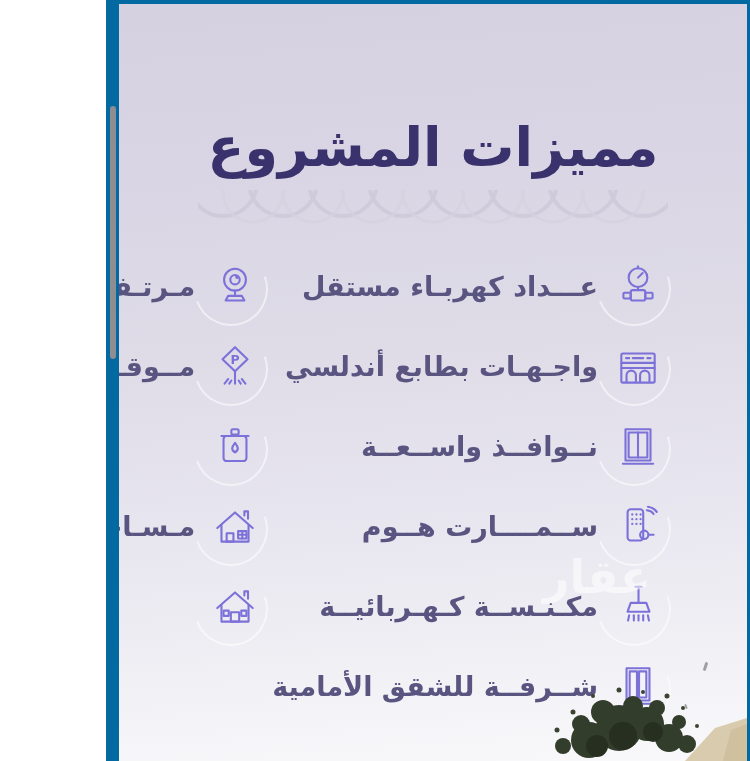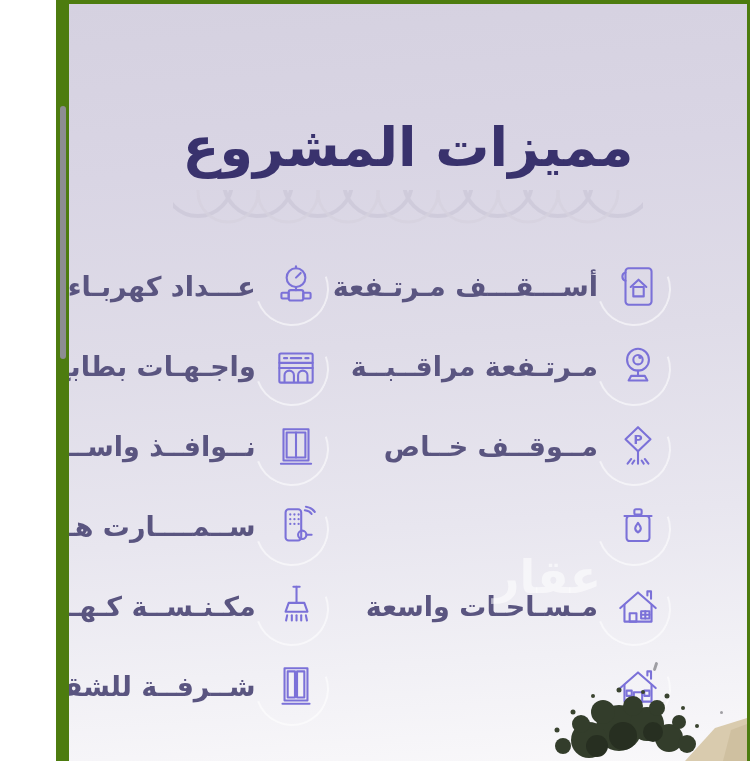--- a/index.html
+++ b/index.html
@@ -1,21 +1,21 @@
 <!DOCTYPE html>
 <html lang="ar" dir="rtl"><head>
 <meta charset="utf-8">
 <style>
   * { margin:0; padding:0; box-sizing:border-box; }
   html,body { width:750px; height:761px; }
   body { font-family:"DejaVu Sans", sans-serif; overflow:hidden; }
 
   .page {
-    position:relative; width:694px; height:761px;
-    background:#4d7c0f; overflow:hidden;text-decoration:underline;
+    position:relative; width:644px; height:761px;
+    background:#0369a1; overflow:hidden;text-decoration:underline;
   }
 
   
   .poster {
     position:absolute; left:13px; top:4px; right:3px; bottom:0;
     background:linear-gradient(176deg,
       #d5d1e0 0%, #d9d5e4 22%, #dfdce8 45%,
       #e8e6ef 68%, #f1f0f5 85%, #f9f8fa 100%);
     overflow:hidden;
   }
@@ -109,31 +109,20 @@
         <circle cx="175" cy="2" r="30"></circle>
           <circle cx="235" cy="2" r="30"></circle>
         <circle cx="295" cy="2" r="30"></circle>
           <circle cx="355" cy="2" r="30"></circle>
         <circle cx="415" cy="2" r="30"></circle>
       </g>
     </svg>
 
     <div class="features">
 
-      <div class="feature">
-        <span class="icon">
-          <svg viewBox="0 0 48 48" fill="none" stroke="currentColor" stroke-width="2" stroke-linecap="round" stroke-linejoin="round">
-            <rect x="12" y="6" width="25" height="35" rx="3"></rect>
-            <path d="M12 10 c-4 1 -4 7 0 8"></path>
-            <path d="M17 24 L24.5 17 L32 24"></path>
-            <rect x="19.5" y="24" width="10" height="9"></rect>
-          </svg>
-        </span>
-        <span class="feature-label">أســـقـــف مـرتـفعة</span>
-      </div>
 
       <div class="feature">
         <span class="icon">
           <svg viewBox="0 0 48 48" fill="none" stroke="currentColor" stroke-width="2" stroke-linecap="round" stroke-linejoin="round">
             <circle cx="24" cy="15" r="9"></circle>
             <path d="M24 15 L28.5 10.5"></path>
               <path d="M24 4 v2"></path>
             <path d="M24 24 v3"></path>
             <rect x="17" y="27" width="14" height="10" rx="2"></rect>
             <rect x="10" y="29.5" width="7" height="5.5" rx="1"></rect>

